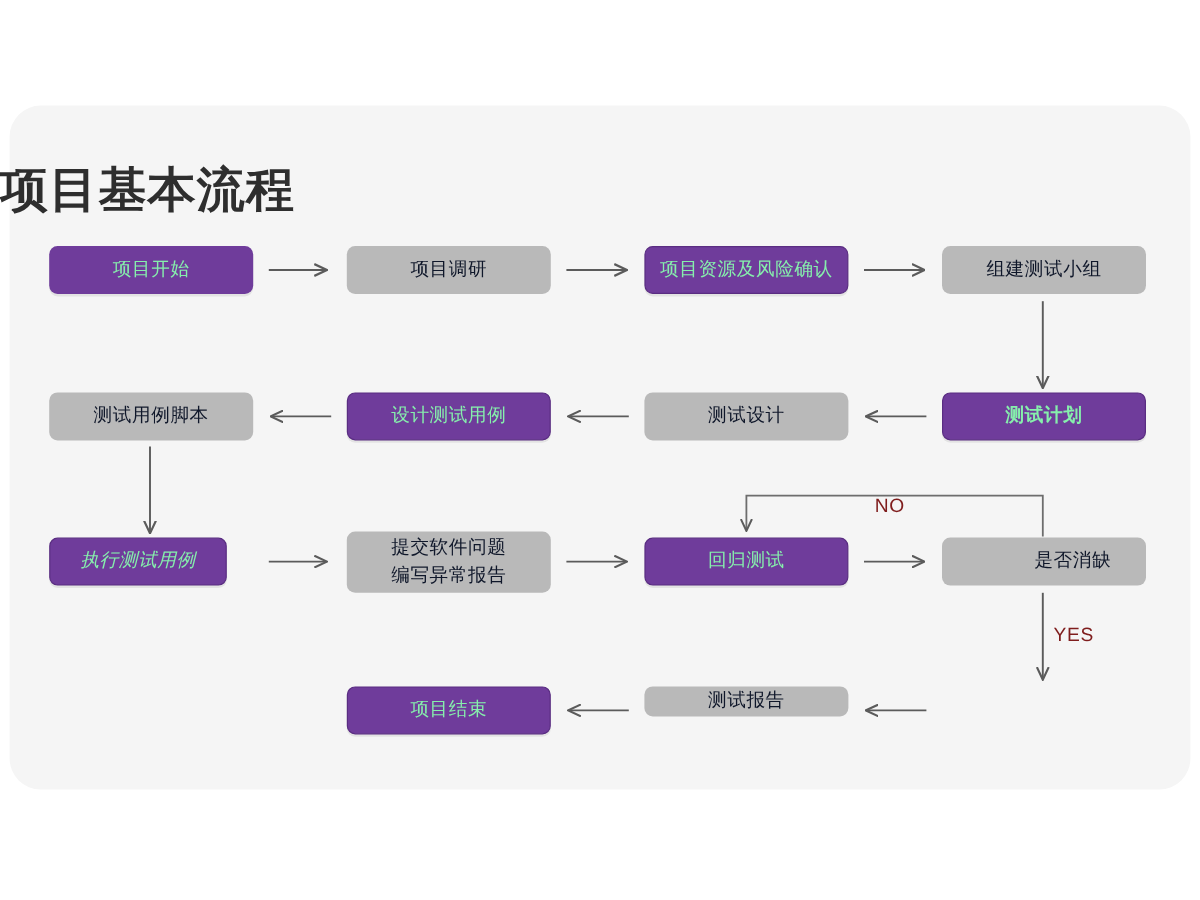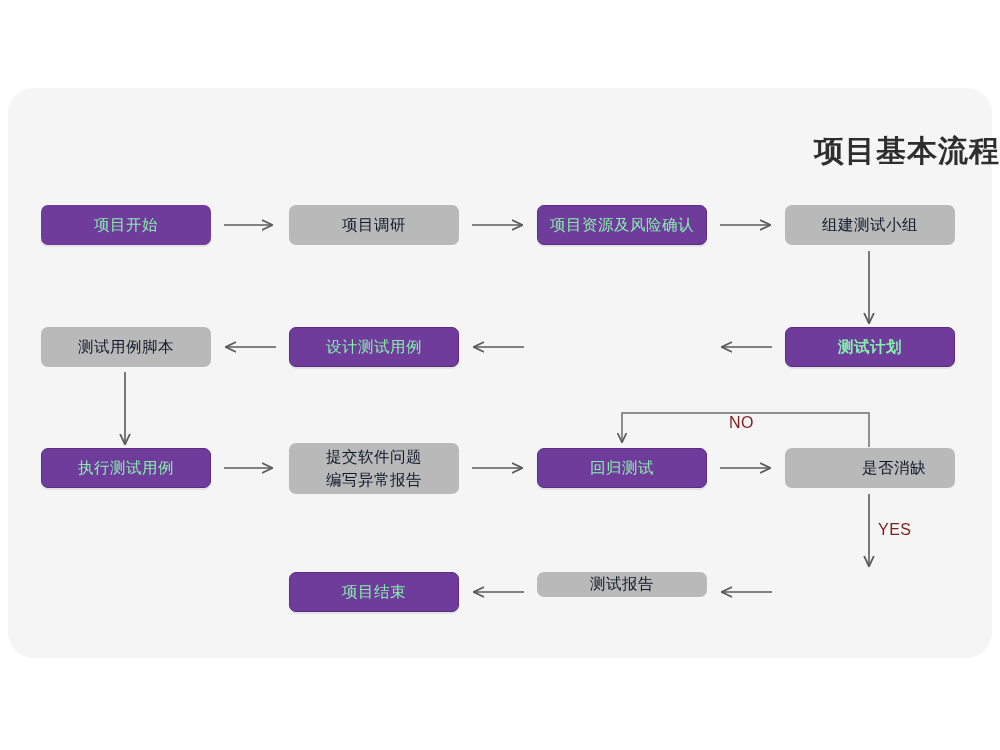--- a/index.html
+++ b/index.html
@@ -26,22 +26,22 @@
     width: 984px;
     height: 570px;
     background: #f5f5f5;
     border-radius: 26px;
   }
   #diagram-title {
     position: absolute;
     left: 0;
     top: 131px;
     width: 1000px;
-    text-align: right;
-    font-size: 30px;
+    text-align: left;
+    font-size: 40px;
     font-weight: 700;
     color: #2e2e2e;
     letter-spacing: 1px;
   }
   .node {
     position: absolute;
     box-sizing: border-box;
     border-radius: 7px;
     display: flex;
     align-items: center;
@@ -138,24 +138,25 @@
   <div class="node gray" style="left:289px; top:205px; width:170px; height:40px;">项目调研</div>
 
   <div class="node purple outlined" style="left:537px; top:205px; width:170px; height:40px;">项目资源及风险确认</div>
 
   <div class="node gray" style="left:785px; top:205px; width:170px; height:40px;">组建测试小组</div>
 
   <div class="node gray" style="left:41px; top:327px; width:170px; height:40px;">测试用例脚本</div>
 
   <div class="node purple outlined" style="left:289px; top:327px; width:170px; height:40px;">设计测试用例</div>
 
+  <div class="node gray" style="left:537px; top:327px; width:170px; height:40px;">测试设计</div>
 
   <div class="node purple outlined" style="left:785px; top:327px; width:170px; height:40px;font-weight:bold;">测试计划</div>
 
-  <div class="node purple outlined" style="left:41px; top:448px; width:170px; height:40px;">执行测试用例</div>
+  <div class="node purple outlined" style="left:41px; top:448px; width:148px; height:40px;font-style:italic;">执行测试用例</div>
 
   <div class="node gray two-line" style="left:289px; top:443px; width:170px; height:51px; flex-direction:column;">
     <span>提交软件问题</span>
     <span>编写异常报告</span>
   </div>
 
   <div class="node purple outlined" style="left:537px; top:448px; width:170px; height:40px;">回归测试</div>
 
   <div class="node gray" style="left:785px; top:448px; width:170px; height:40px;padding-left:48px;">是否消缺</div>
 

